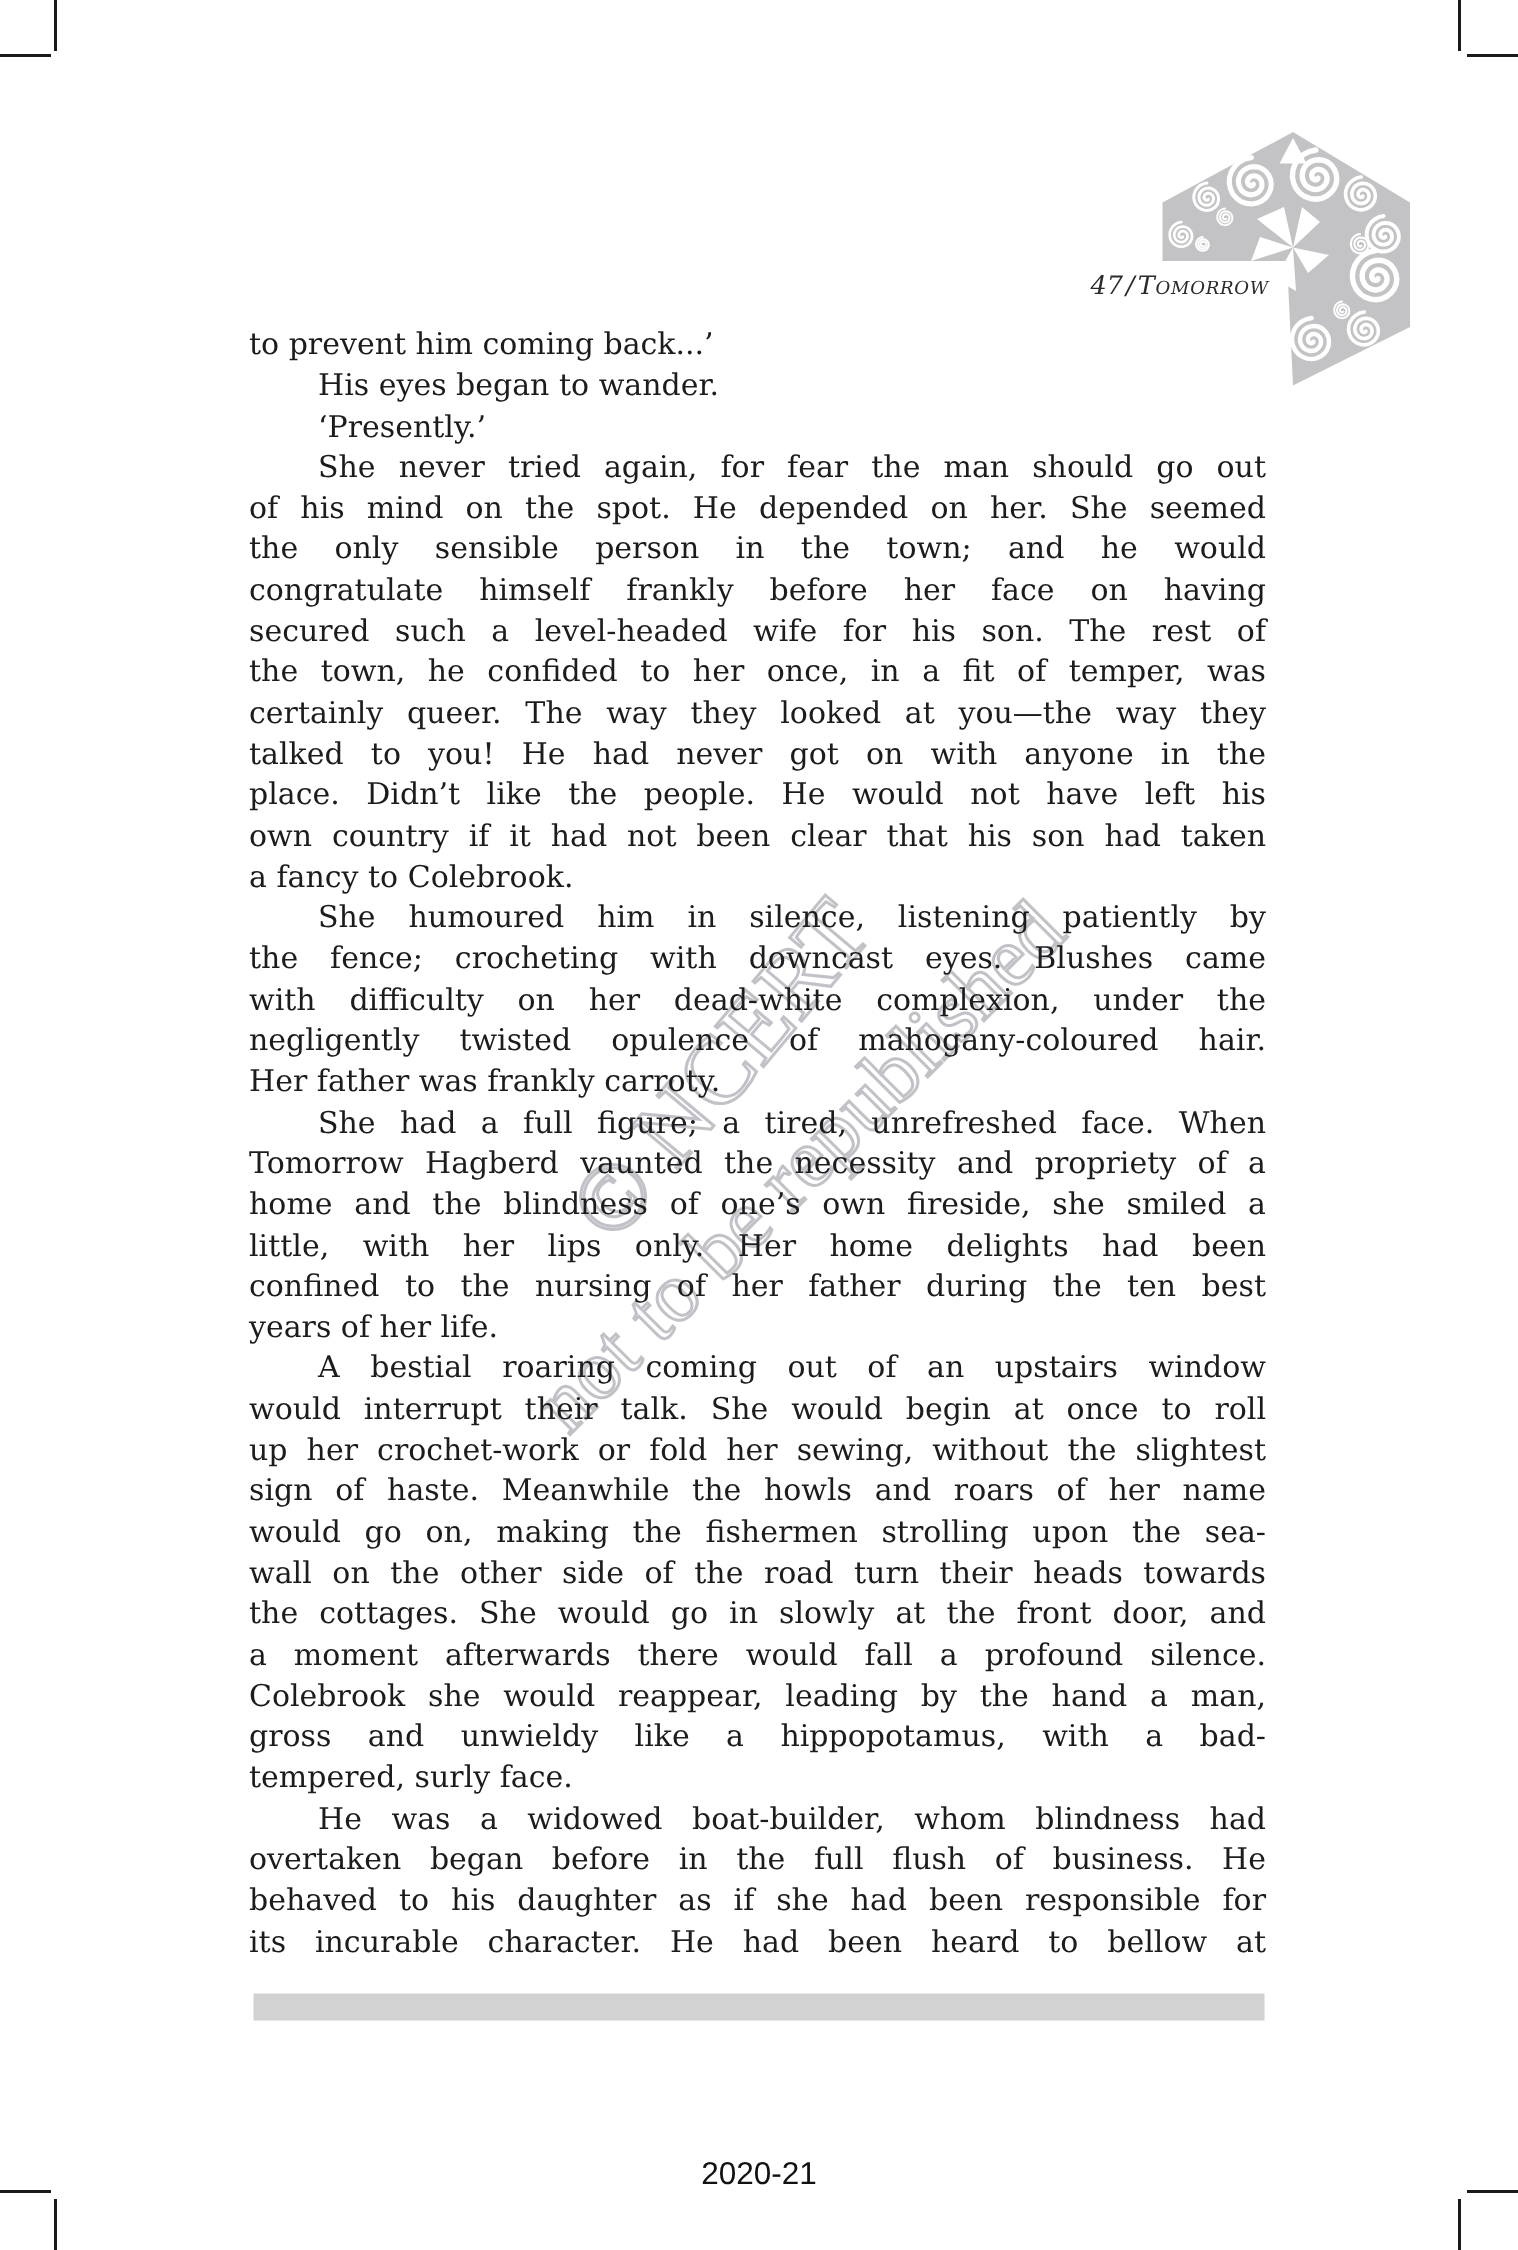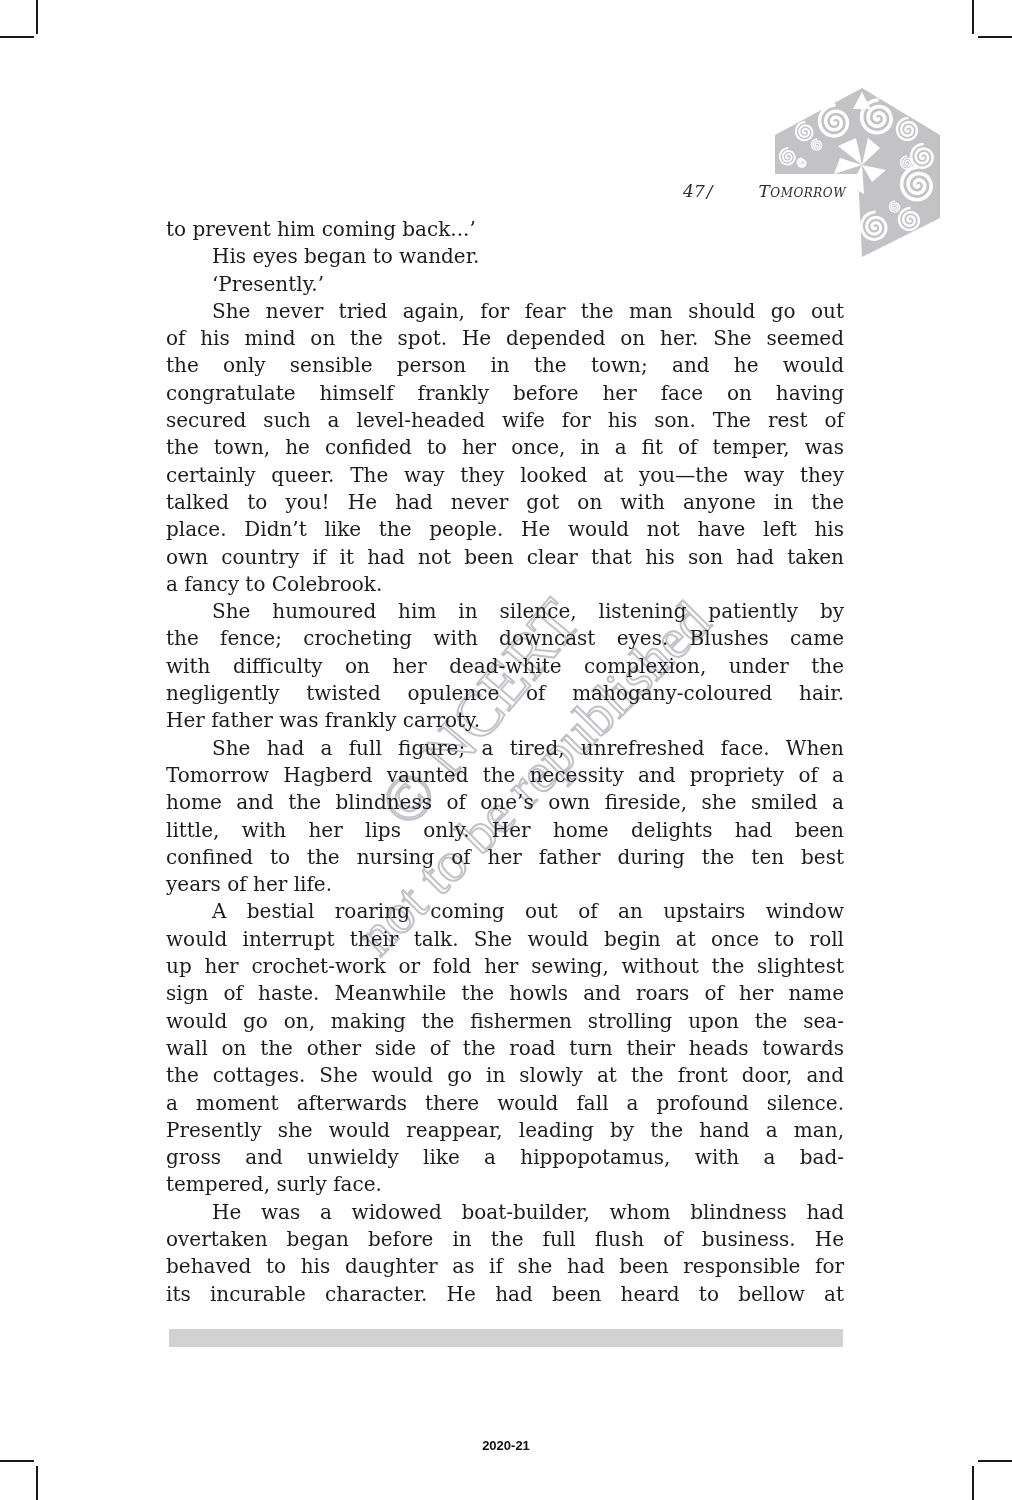--- a/index.html
+++ b/index.html
@@ -14,21 +14,21 @@
   
   .crop{position:absolute;background:#1a1a1a;}
   
   .ornament{position:absolute;left:768px;top:86px;width:182px;height:172px;}
   
   .running-head{
     position:absolute;left:600px;top:181px;width:246px;
     text-align:right;font-style:italic;font-size:17px;color:#2a2a2a;
     font-family:"DejaVu Serif", serif;
   }
-  .running-head .title{font-variant:small-caps;letter-spacing:0.5px;margin-left:44px;}
+  .running-head .title{font-variant:small-caps;letter-spacing:0.5px;}
   .running-head .sep{padding:0 2px;}
   
   .body-text{
     position:absolute;left:166px;top:216px;width:678px;
     font-size:20px;
   }
   .para{margin:0;padding:0;}
   .line{
     height:27.3px;line-height:27.3px;
     text-align:justify;text-align-last:justify;
@@ -59,21 +59,21 @@
   }
   
   .bottom-bar{
     position:absolute;left:169px;top:1329px;width:674px;height:18px;
     background:#d2d2d2;
   }
   
   .footer-year{
     position:absolute;left:0;top:1438px;width:1012px;
     text-align:center;font-family:"Liberation Sans", sans-serif;
-    font-size:13px;color:#111;font-weight:bold;
+    font-size:21px;color:#111;
   }
 </style>
 </head>
 <body>
 
 <div class="page">
 
   <div class="crop" style="left:36px;top:0;width:2px;height:34px;"></div>
   <div class="crop" style="left:0;top:36px;width:34px;height:2px;"></div>
   <div class="crop" style="left:972px;top:0;width:2px;height:34px;"></div>
@@ -160,21 +160,21 @@
       </div>
       <div class="para">
         <div class="line indent">A bestial roaring coming out of an upstairs window</div>
         <div class="line">would interrupt their talk. She would begin at once to roll</div>
         <div class="line">up her crochet-work or fold her sewing, without the slightest</div>
         <div class="line">sign of haste. Meanwhile the howls and roars of her name</div>
         <div class="line">would go on, making the fishermen strolling upon the sea-</div>
         <div class="line">wall on the other side of the road turn their heads towards</div>
         <div class="line">the cottages. She would go in slowly at the front door, and</div>
         <div class="line">a moment afterwards there would fall a profound silence.</div>
-        <div class="line">Presently she would reappear, leading by the hand a man,</div>
+        <div class="line">Colebrook she would reappear, leading by the hand a man,</div>
         <div class="line">gross and unwieldy like a hippopotamus, with a bad-</div>
         <div class="line last">tempered, surly face.</div>
       </div>
       <div class="para">
         <div class="line indent">He was a widowed boat-builder, whom blindness had</div>
         <div class="line">overtaken began before in the full flush of business. He</div>
         <div class="line">behaved to his daughter as if she had been responsible for</div>
         <div class="line">its incurable character. He had been heard to bellow at</div>
       </div>
     </div>

